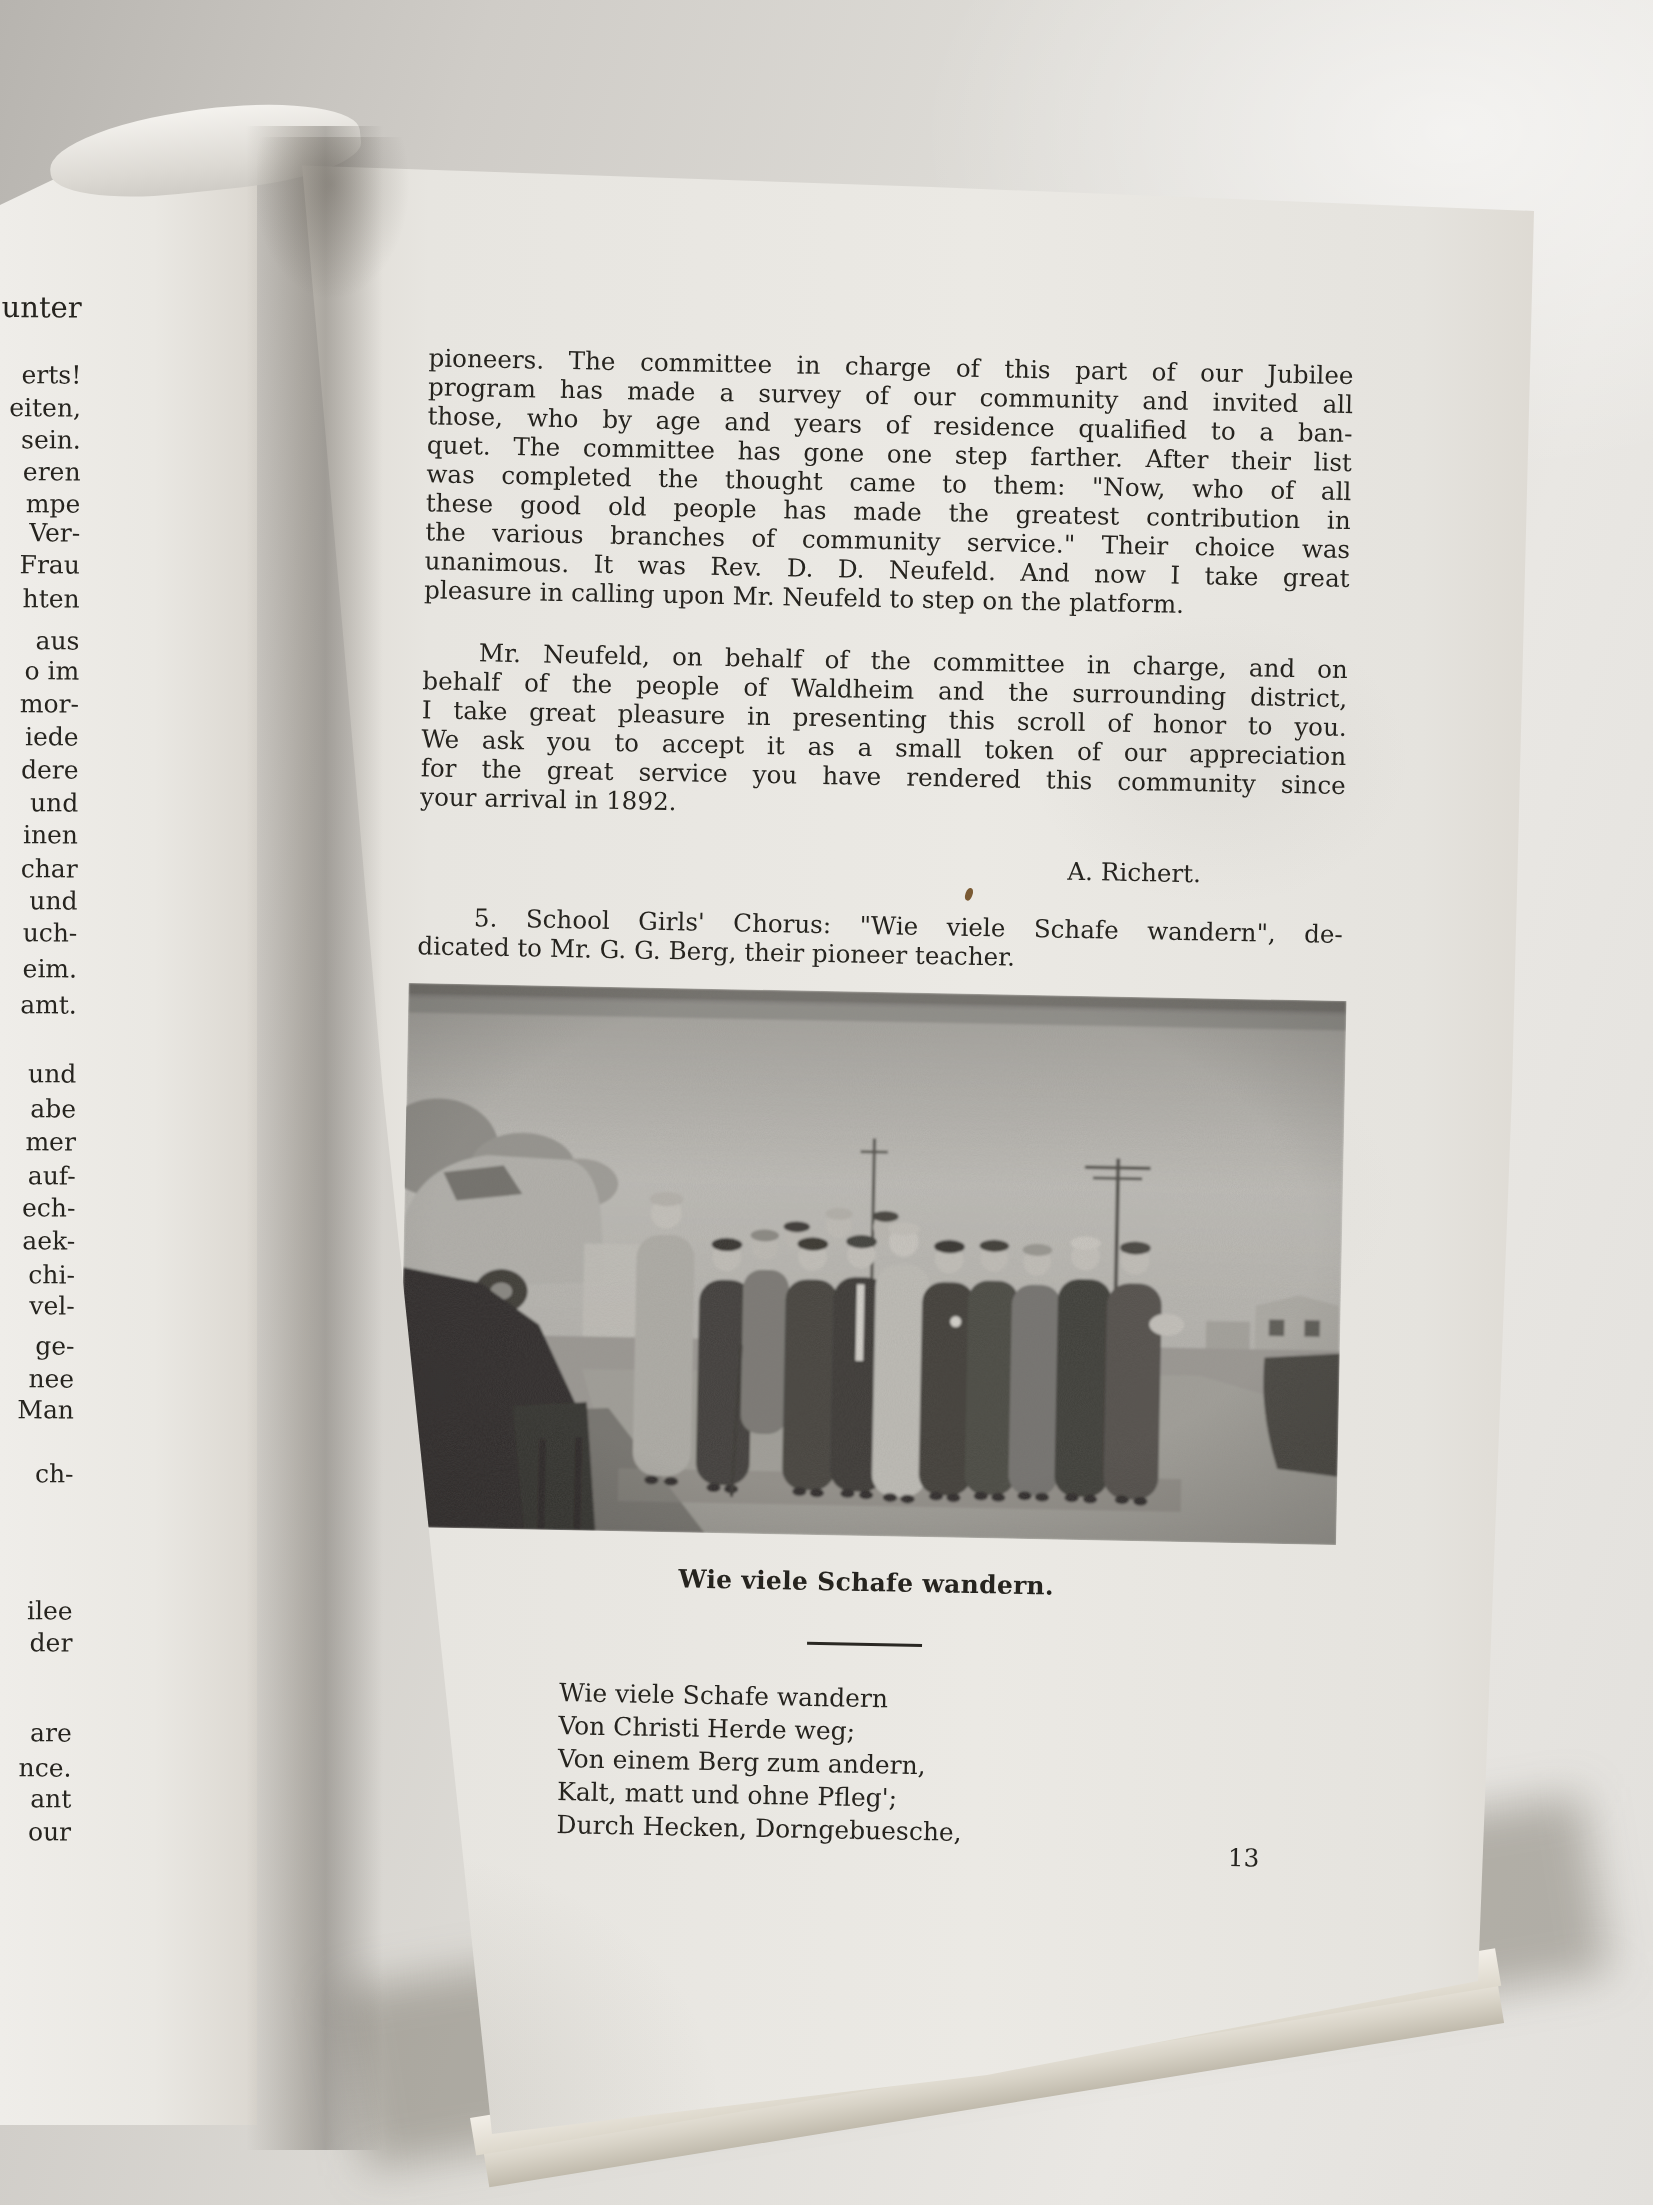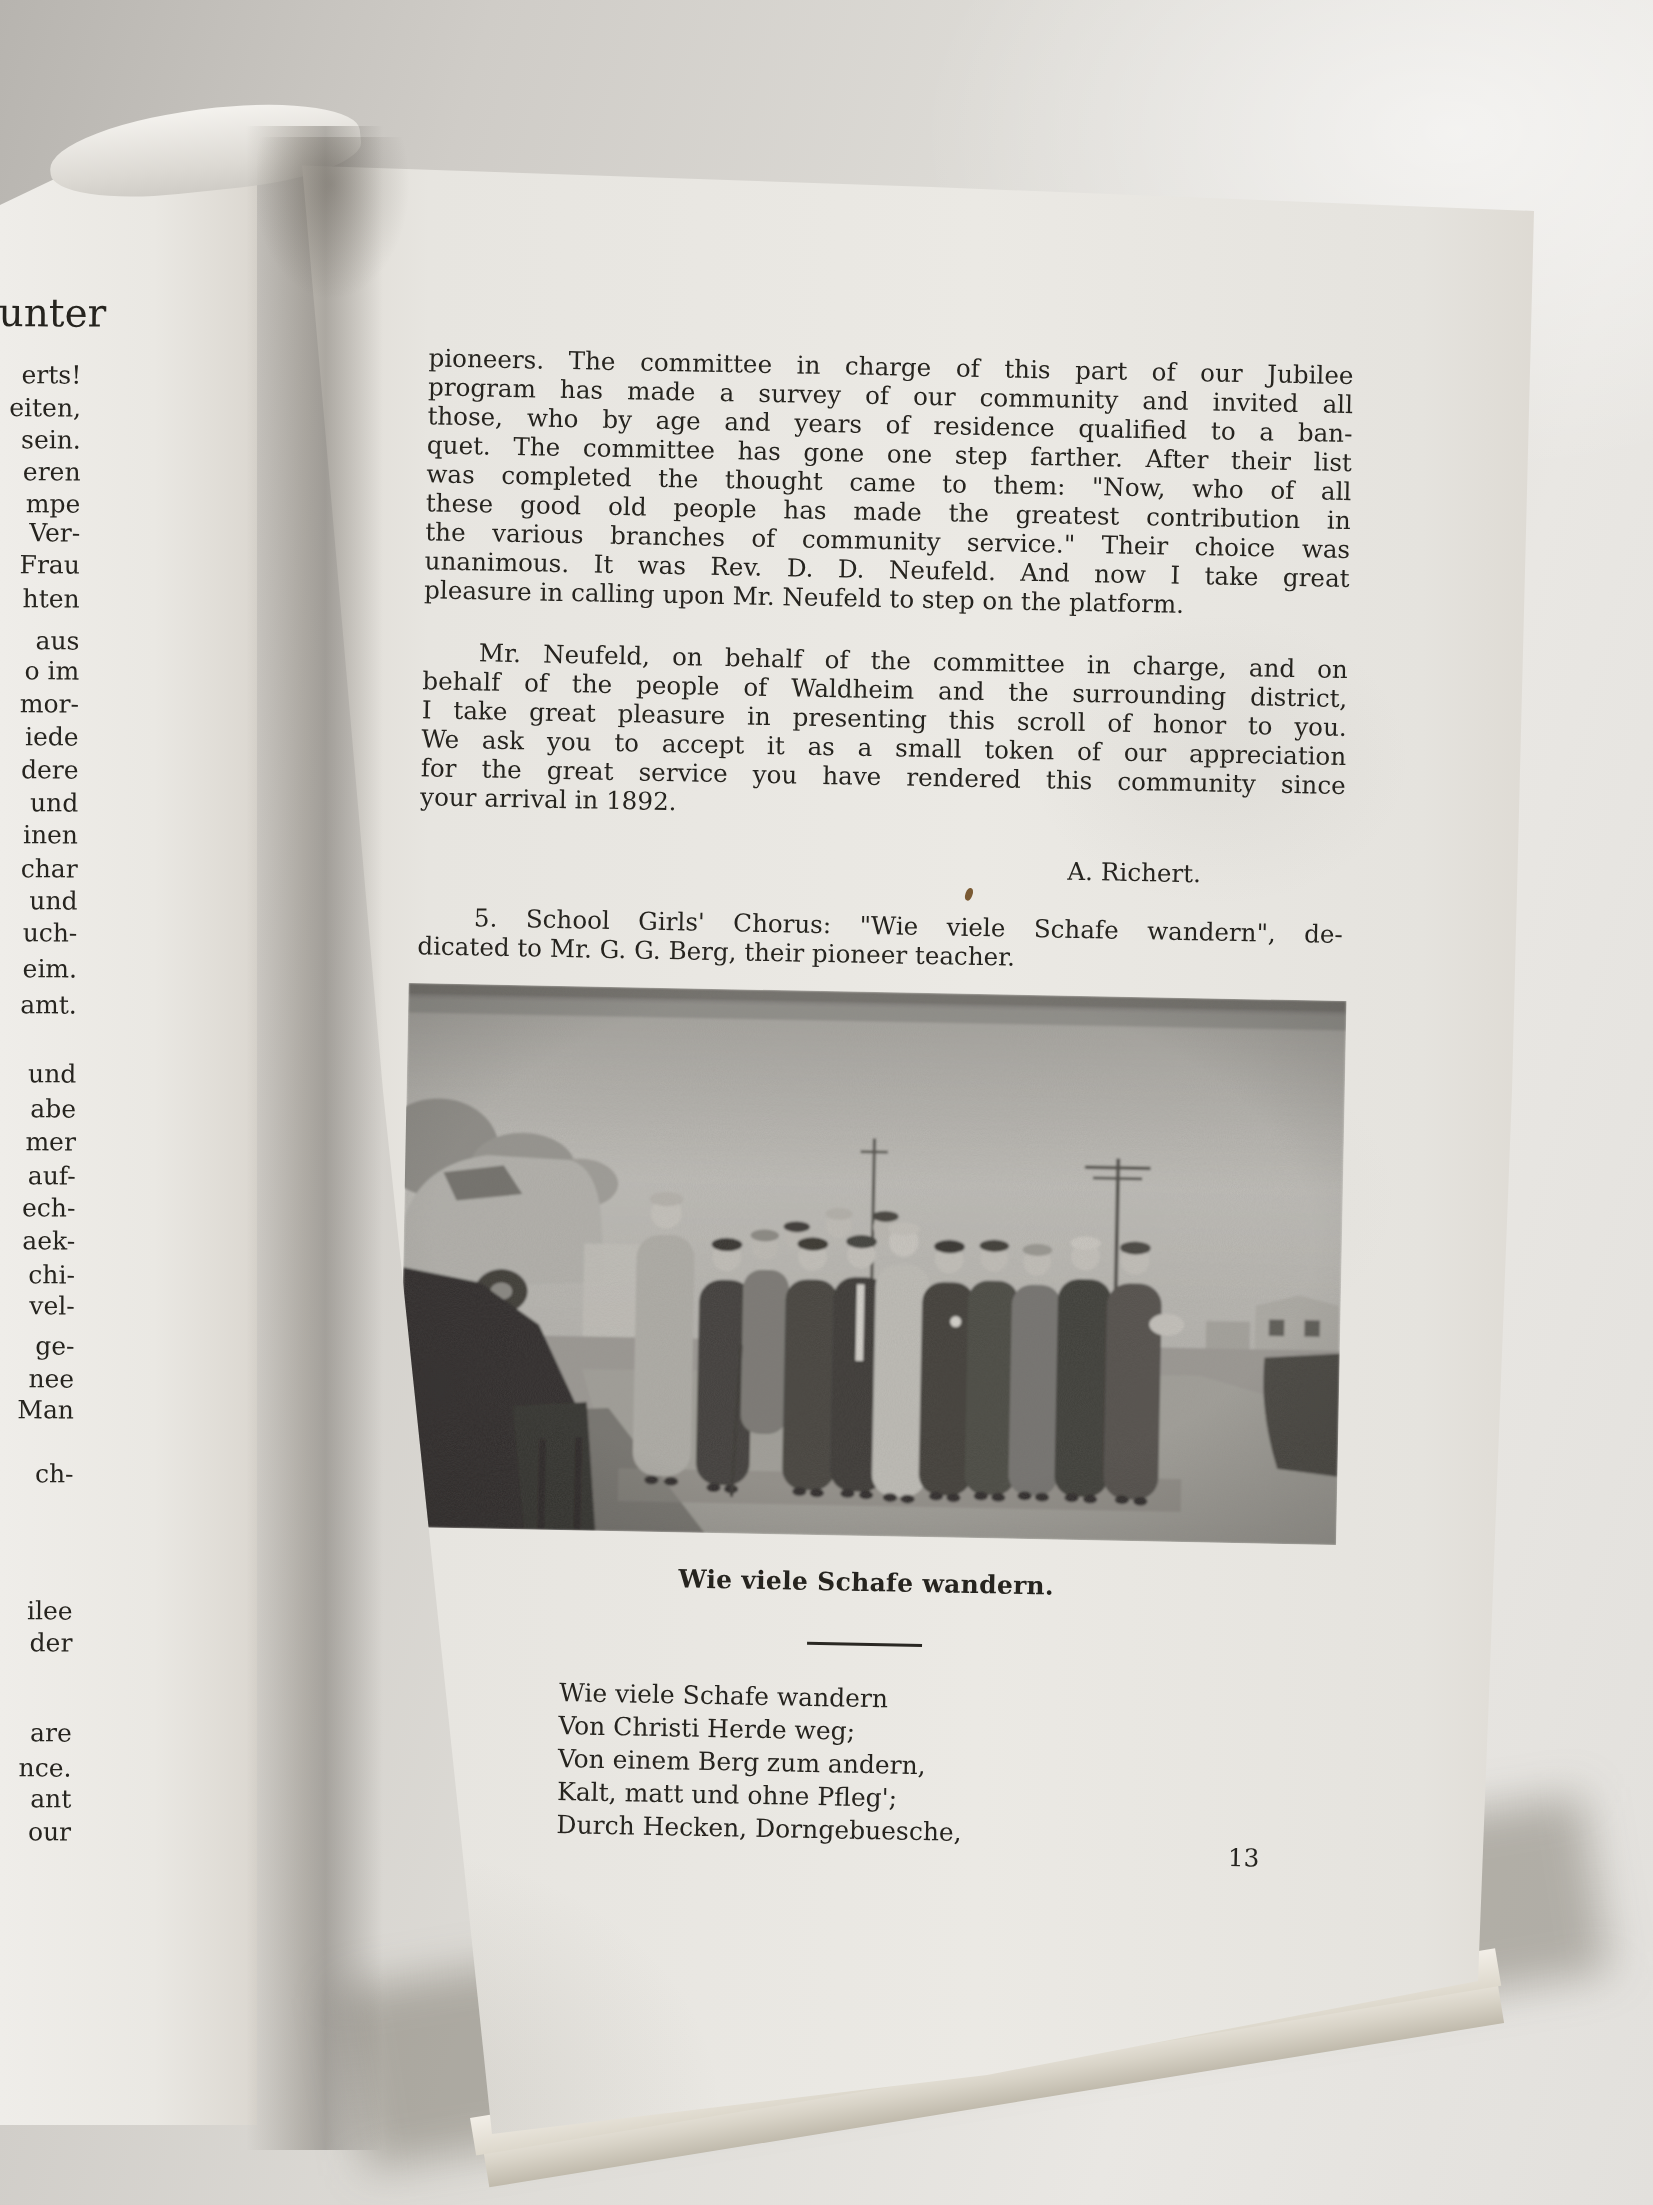--- a/index.html
+++ b/index.html
@@ -20,21 +20,21 @@
     transform:rotate(-9.4deg);transform-origin:0 0;z-index:2;
     background:linear-gradient(to bottom,#f2eee7,#ddd8cc);}
   
   .left-page{position:absolute;left:0;top:123px;width:257px;height:2002px;z-index:2;
     background:linear-gradient(to right,#efede9 0%,#eae8e3 60%,#dbd7d0 100%);
     clip-path:polygon(0 82px,137px 16.4px,257px 33px,257px 2002px,0 2002px);}
   .frag-col{position:absolute;left:0;top:0;width:88px;height:100%;
     transform:rotate(.4deg);transform-origin:0 0;}
   .frag{position:absolute;left:0;width:83px;text-align:right;
     font-size:25px;color:#26241f;white-space:nowrap;}
-  .frag.lg{font-size:39px;}
+  .frag.lg{font-size:29px;}
   .cover-curl{position:absolute;left:49px;top:109px;width:312px;height:82px;z-index:3;
     transform:rotate(-6deg);border-radius:55% 45% 40% 40%;
     background:linear-gradient(to bottom,#f4f2ee,#dcd9d3 70%,#cfccc6);}
   
   .right-page{position:absolute;left:276px;top:161px;width:1274px;height:1994px;z-index:4;
     background:
       radial-gradient(273px 208px at 74% 30%, rgba(150,148,140,.10), rgba(0,0,0,0) 70%),
       radial-gradient(328px 230px at 70% 52%, rgba(150,148,140,.08), rgba(0,0,0,0) 70%),
       radial-gradient(492px 383px at 8% 98%, rgba(120,114,102,.18), rgba(0,0,0,0) 70%),
       linear-gradient(to right,#dcd8d1 0%,#e7e5e0 12%,#ebe9e4 55%,#e5e3de 90%,#ddd9d2 100%);

